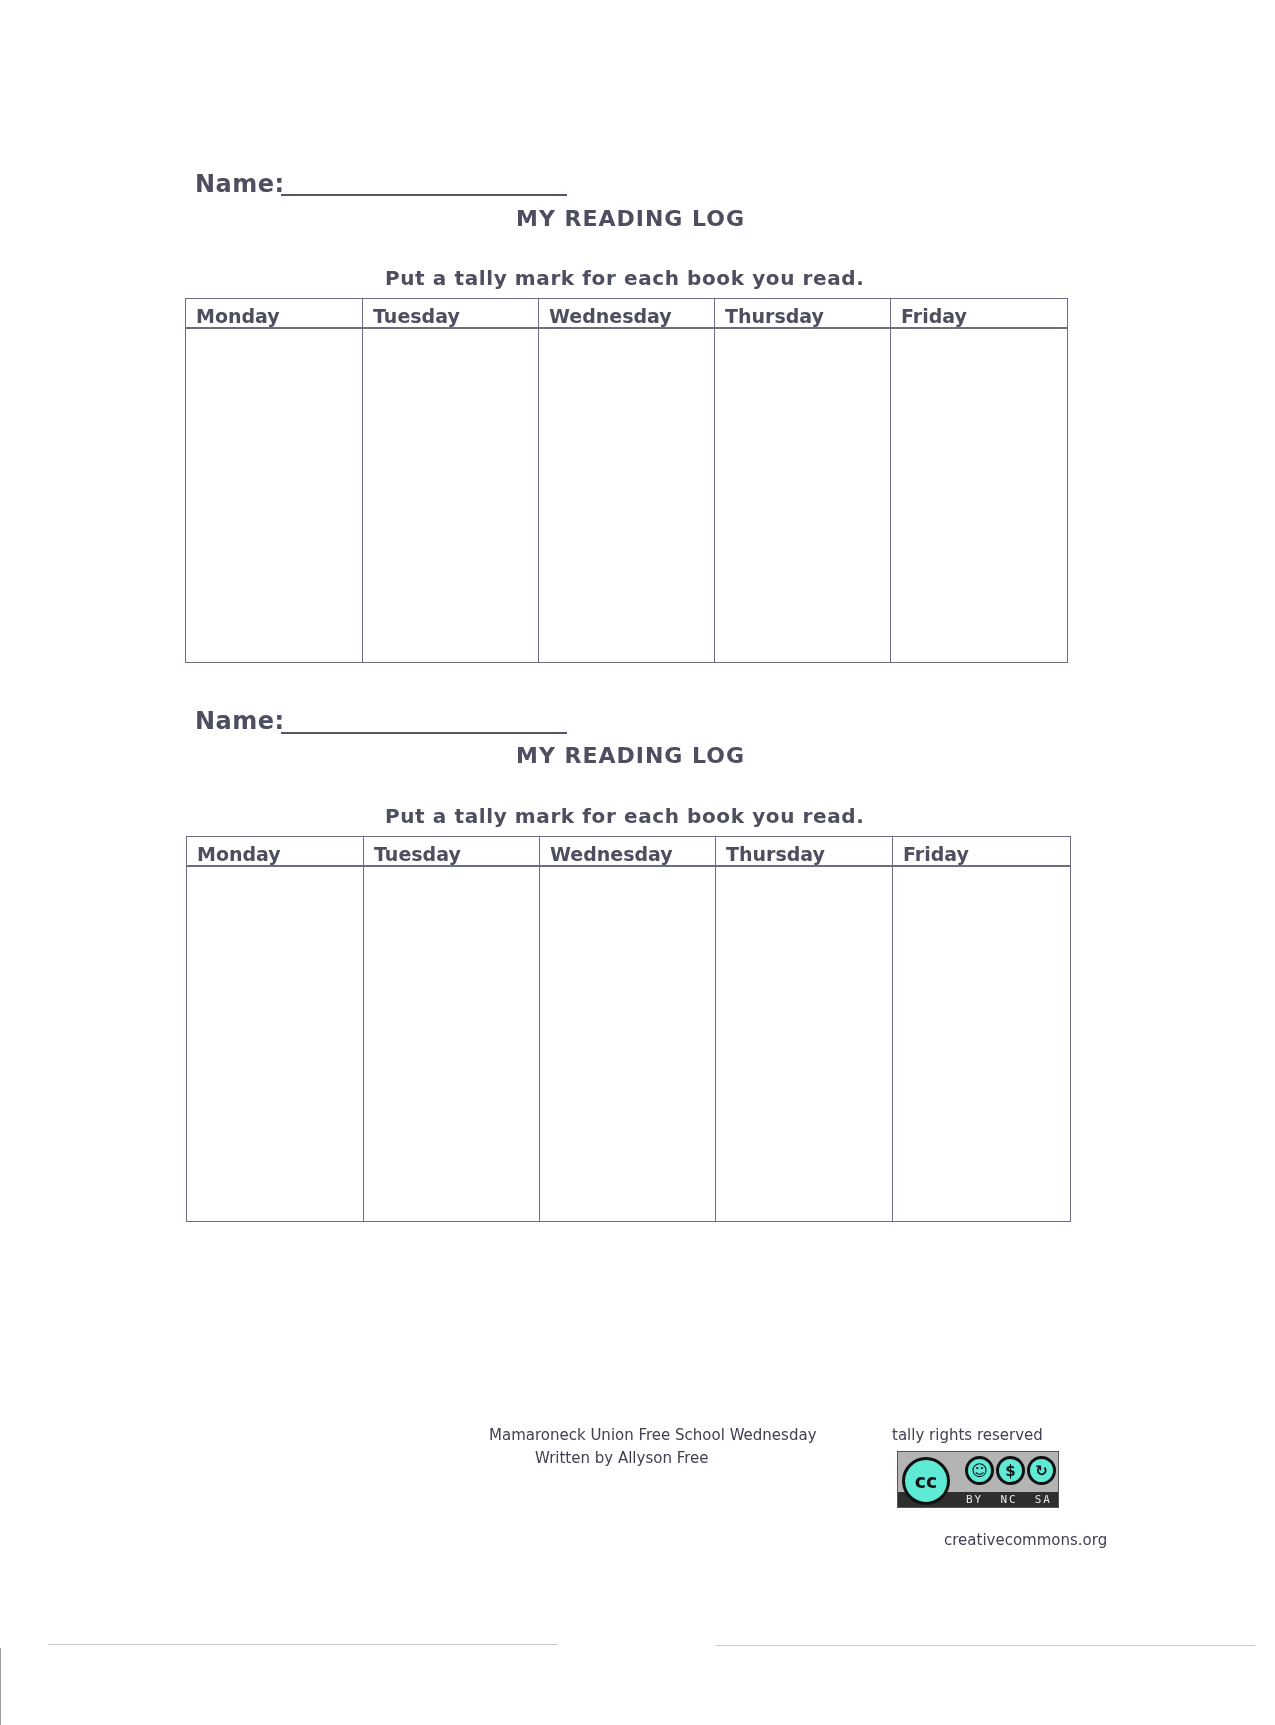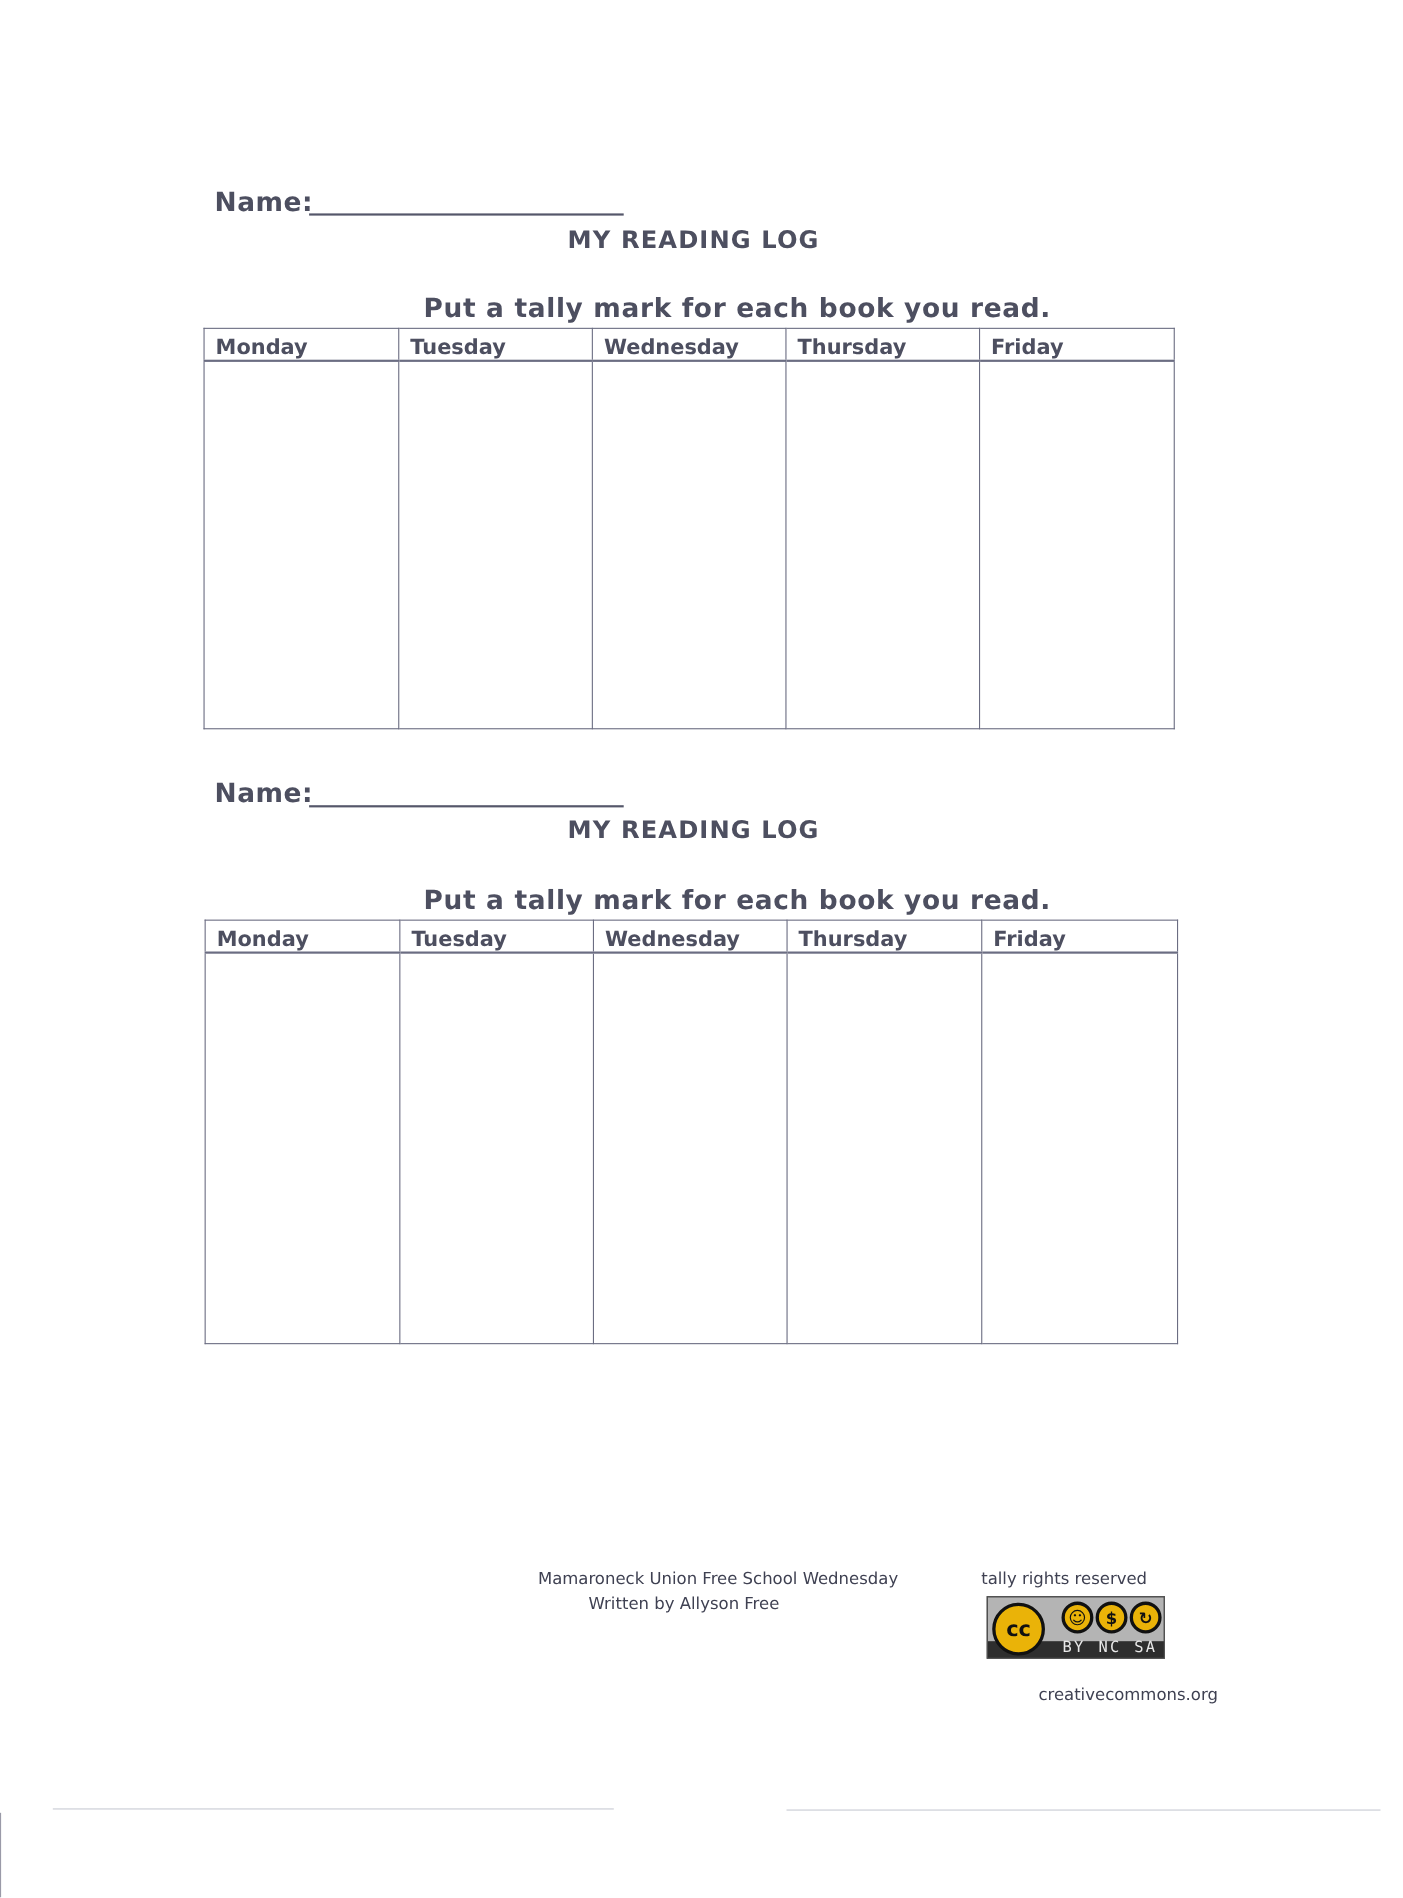--- a/index.html
+++ b/index.html
@@ -6,48 +6,48 @@
     body {
       width: 1275px; height: 1725px; position: relative; overflow: hidden;
       background: #ffffff;
       font-family: "DejaVu Sans", sans-serif;
       color: #4a4c5e;
     }
     .abs { position: absolute; }
     .name-label { font-size: 24px; font-weight: bold; letter-spacing: 0.5px; color: #4d4f60; }
     .name-line { height: 0; border-bottom: 2.5px solid #55576a; }
     .title { font-size: 22px; font-weight: bold; letter-spacing: 1px; color: #4d4f60; }
-    .instr { font-size: 24px; font-weight: bold; letter-spacing: 0.6px; color: #4d4f60; white-space: nowrap; }
+    .instr { font-size: 20px; font-weight: bold; letter-spacing: 0.6px; color: #4d4f60; white-space: nowrap; }
     .log-table {
       border-collapse: collapse; table-layout: fixed;
     }
     .log-table th, .log-table td {
       border: 1.5px solid #6b6d82; padding: 0; margin-top: 27px;
     }
     .log-table th {
       height: 28px; text-align: left; vertical-align: bottom;
       font-size: 19px; font-weight: bold; color: #4d4f60;
       padding-left: 10px; padding-bottom: 0px;
       border-bottom: 2px solid #6b6d82;
     }
     .log-table td { background: #fff; }
     .footer-text { font-size: 15px; color: #3f4152; white-space: nowrap; }
     .cc-badge {
       width: 162px; height: 57px; background: #2e2e2e; border: 1px solid #555;
       box-sizing: border-box; overflow: hidden;
     }
     .cc-top { position: absolute; left: 0; top: 0; width: 100%; height: 40px; background: #b4b4b4; }
     .cc-circle {
-      position: absolute; border-radius: 50%; background: #eab308; border: 3.5px solid #111;
+      position: absolute; border-radius: 50%; background: #5eead4; border: 3.5px solid #111;
       display: flex; align-items: center; justify-content: center;
       font-weight: bold; color: #111; box-sizing: border-box;
     }
     .cc-labels {
       position: absolute; left: 68px; bottom: 1px; right: 6px; display: flex; justify-content: space-between;
-      font-family: "DejaVu Sans Mono", monospace; font-size: 14px; color: #e8e8e8; letter-spacing: 2px;
+      font-family: "DejaVu Sans Mono", monospace; font-size: 11px; color: #e8e8e8; letter-spacing: 2px;
     }
     .scan-line { height: 1px; background: #c7cad3; }
   </style>
 </head>
 <body>
 
 <div>
   <div class="abs name-label" style="left:195px; top:170px;">Name:</div>
   <div class="abs name-line" style="left:281px; top:194px; width:286px;"></div>
   <div class="abs title" style="left:516px; top:206px;">MY READING LOG</div>

